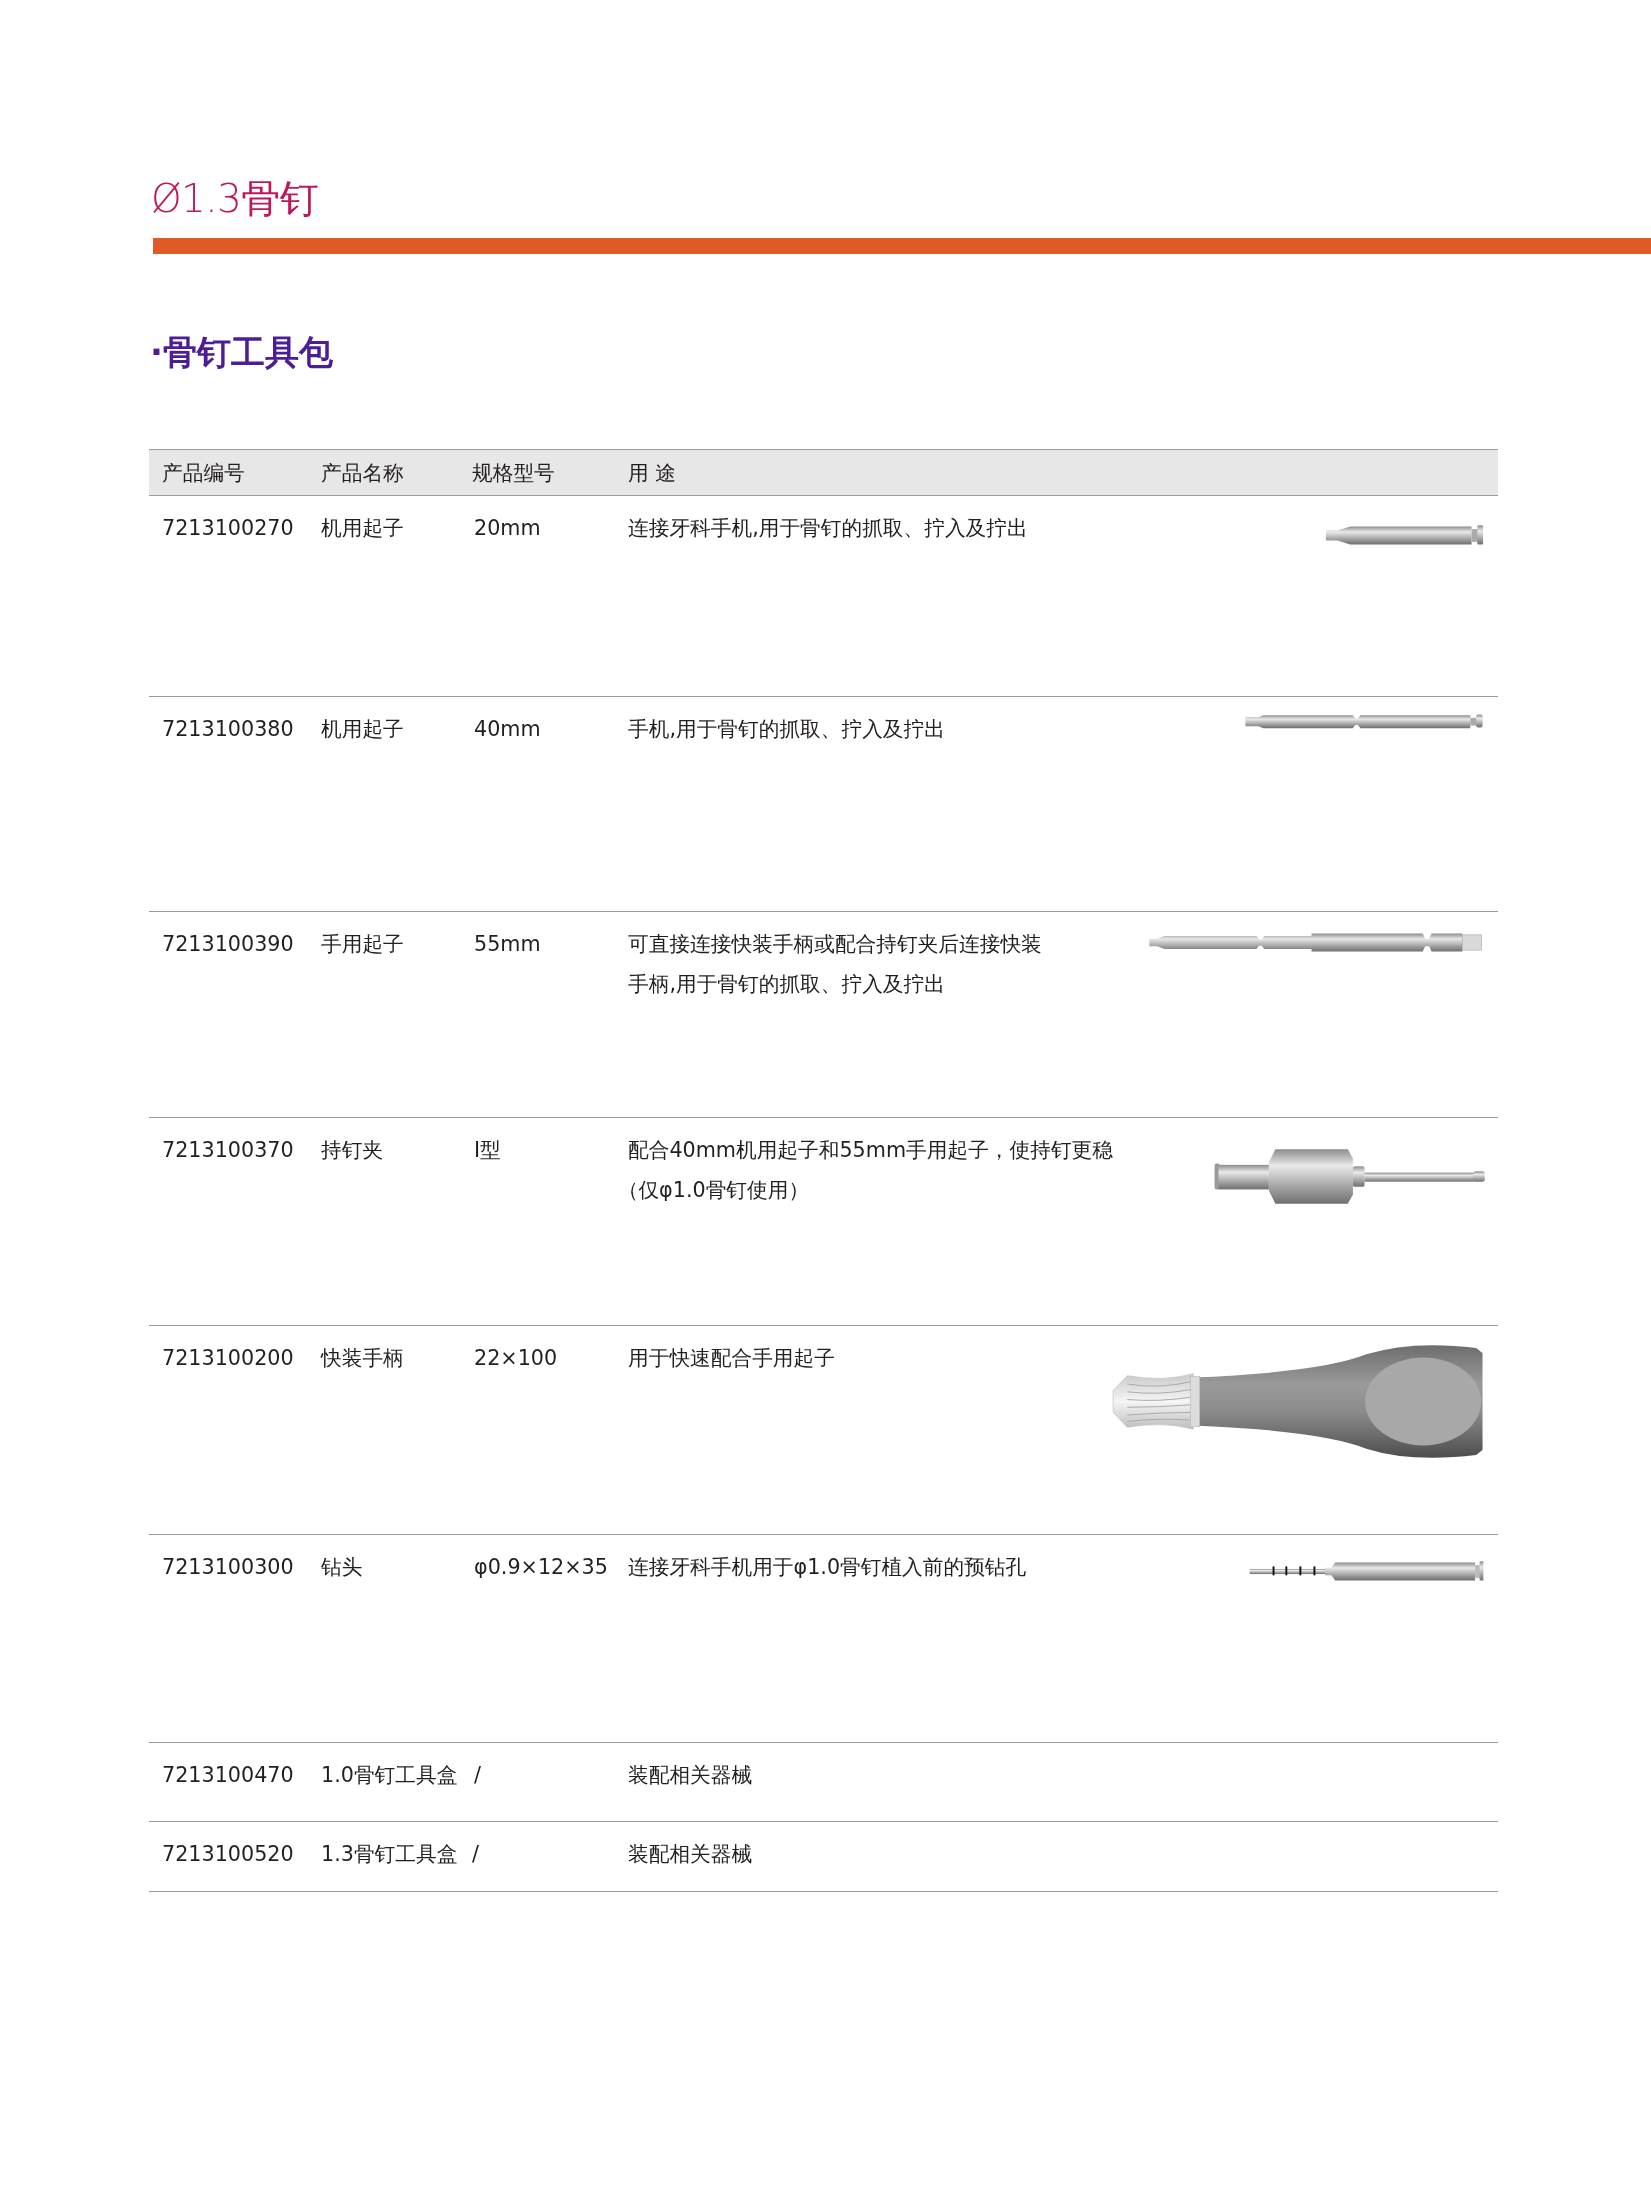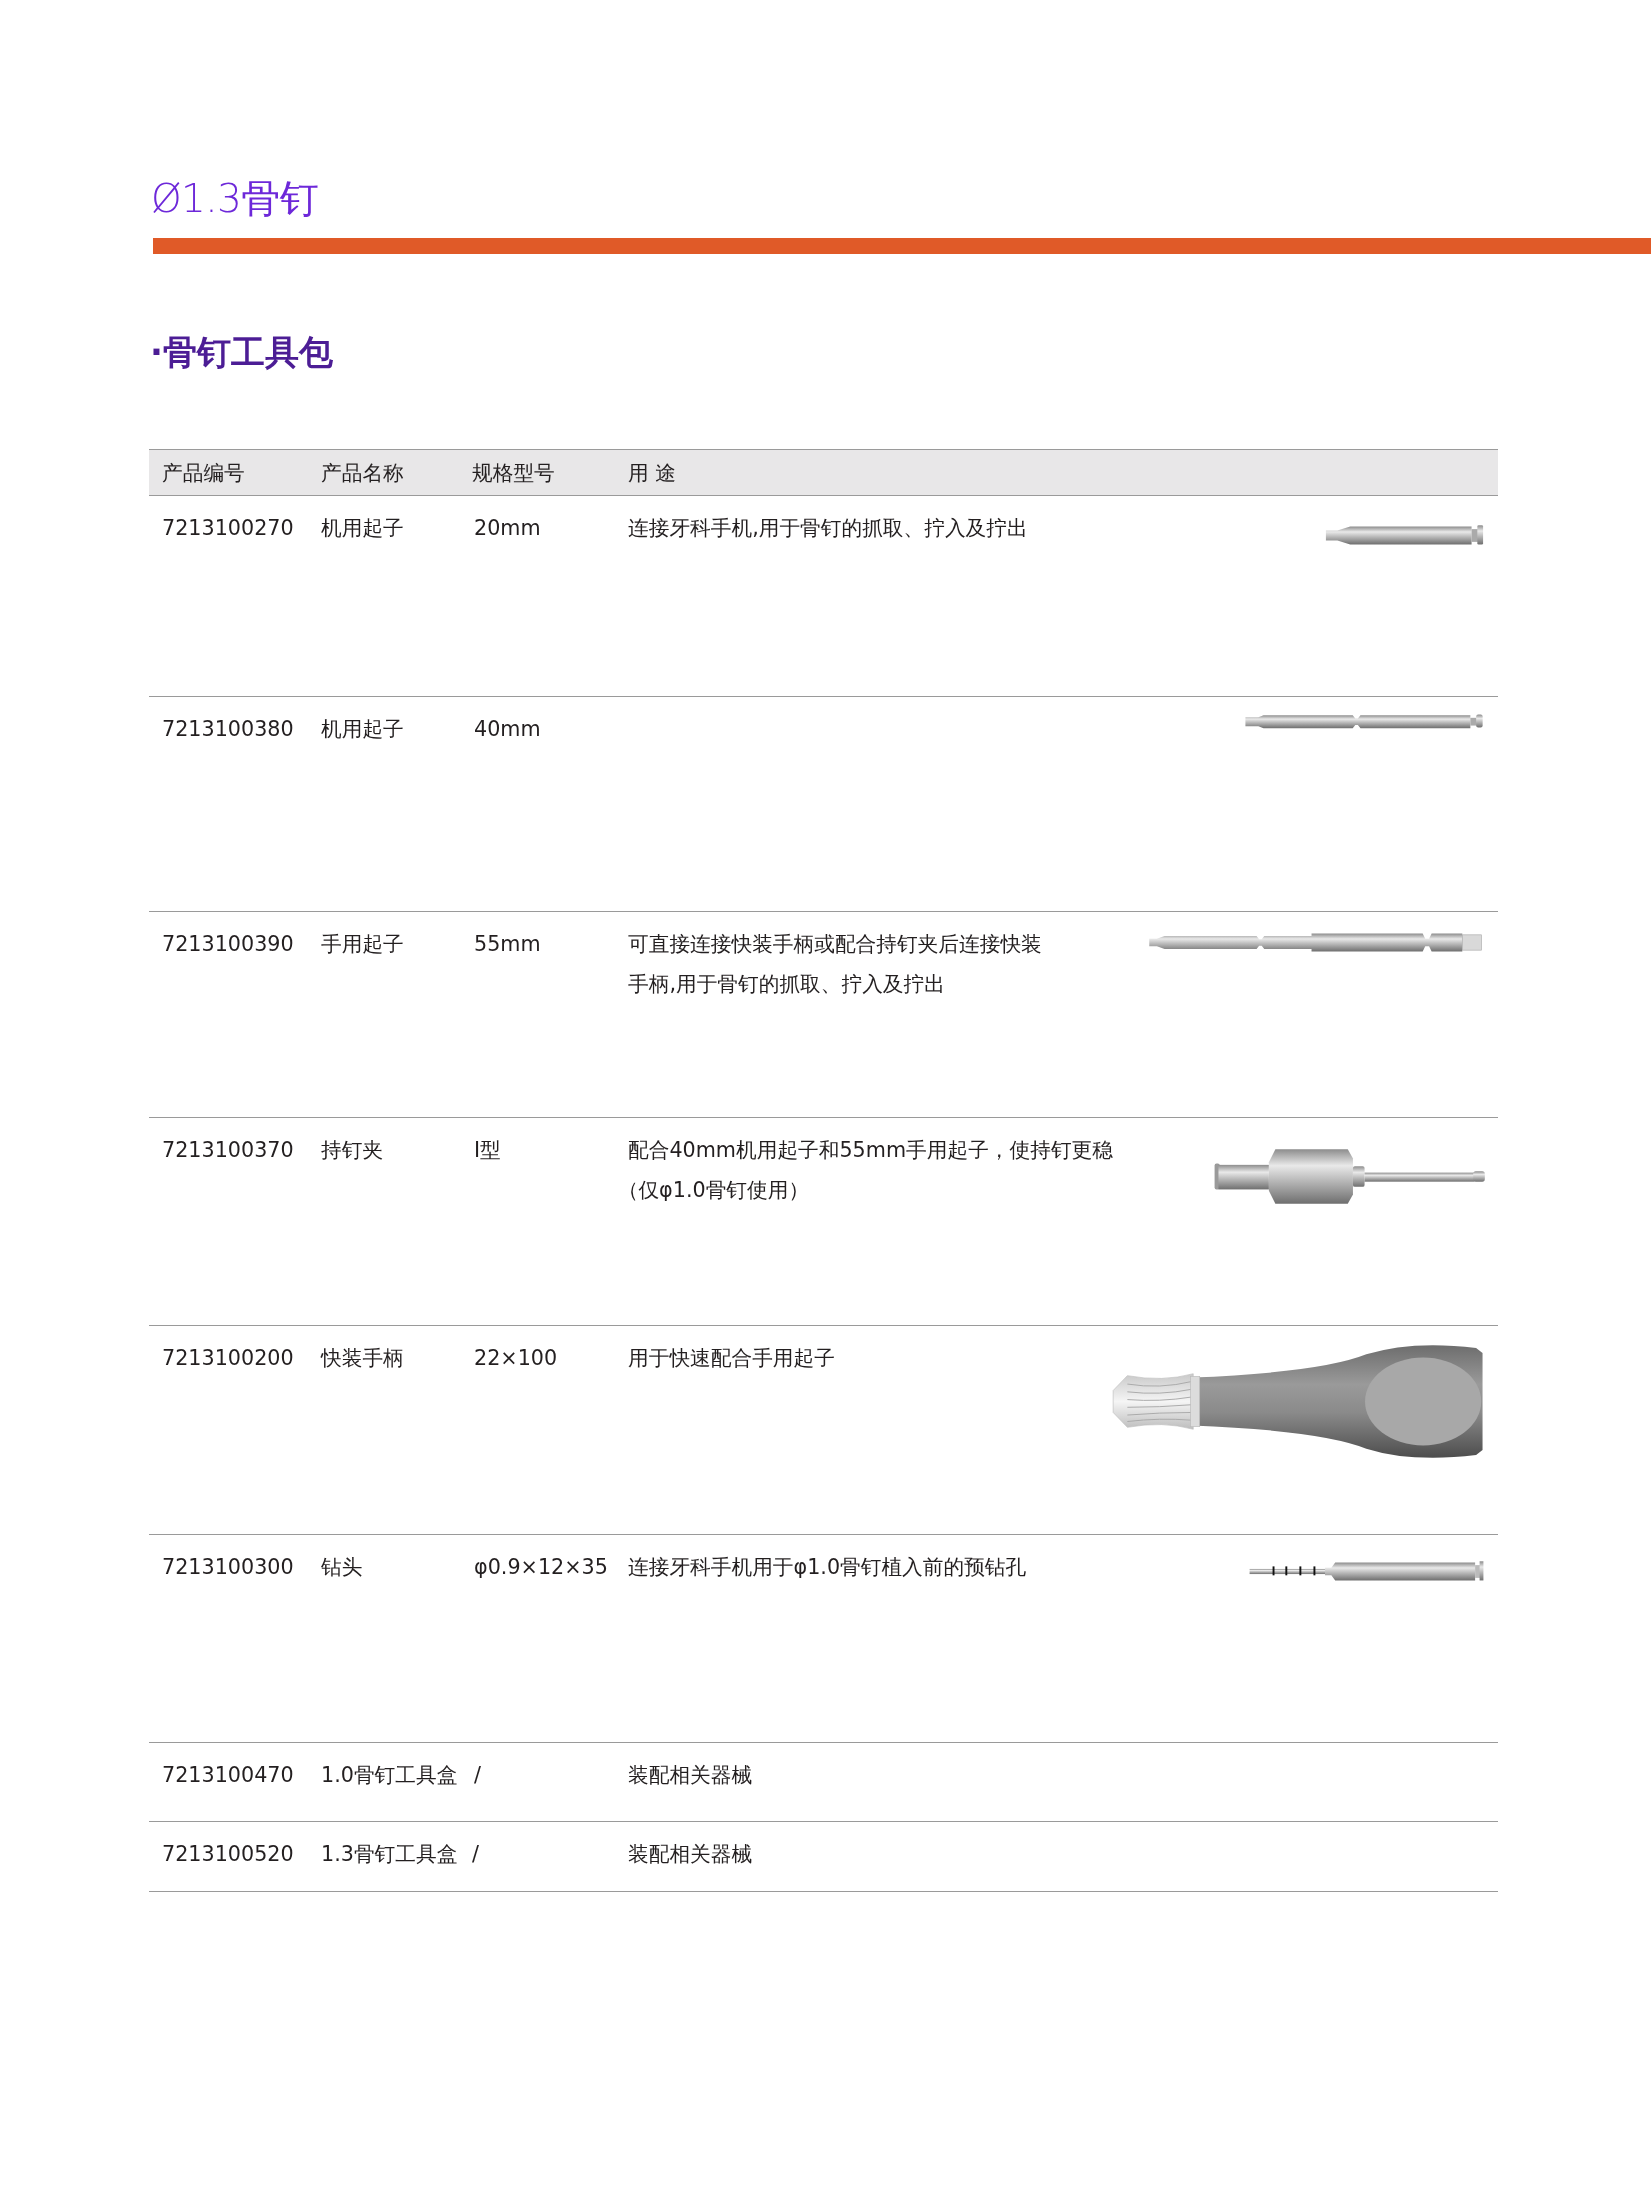--- a/index.html
+++ b/index.html
@@ -3,21 +3,21 @@
 <meta charset="utf-8">
 <style>
   html, body { margin: 0; padding: 0; background: #ffffff; }
   body {
     width: 1651px; height: 2205px; position: relative; overflow: hidden;
     font-family: "DejaVu Sans", "Liberation Sans", sans-serif;
     color: #231f20;
   }
   .page-title {
     position: absolute; left: 151px; top: 173px;
-    font-size: 39px; color: #6d28d9; font-weight: 300; letter-spacing: -0.6px;
+    font-size: 39px; color: #be185d; font-weight: 300; letter-spacing: -0.6px;
     line-height: 52px;
   }
   .accent-bar {
     position: absolute; left: 153px; top: 238px; right: 0; height: 15.5px;
     background: #e05a28;
   }
   .section-title {
     position: absolute; left: 150px; top: 326px;
     font-size: 34px; font-weight: bold; color: #4c1d95; line-height: 52px;
   }
@@ -90,20 +90,21 @@
       <rect x="230" y="8" width="10" height="20" fill="#aaa"></rect>
       <rect x="239" y="2" width="9" height="30" rx="2" fill="url(#metal)"></rect>
     </svg>
   </div>
 
   <div class="row" style="height:214px">
     <span class="cell c-code">7213100380</span>
     <span class="cell c-name">机用起子</span>
     <span class="cell c-spec">40mm</span>
     <span class="cell c-use">
+      <span class="use-line">手机,用于骨钉的抓取、拧入及拧出</span>
     </span>
     <svg class="product-img" style="left:1095px;top:15px" width="242" height="19.4" viewBox="0 0 374 30">
       <path d="M2 8 L22 8 L30 5 L168 5 L172 10 L176 10 L180 5 L350 5 L350 25 L180 25 L176 20 L172 20 L168 25 L30 25 L22 22 L2 22 Z" fill="url(#metal)"></path>
       <rect x="350" y="9" width="10" height="12" fill="#aaa"></rect>
       <rect x="359" y="4" width="10" height="20" rx="3" fill="url(#metal)"></rect>
     </svg>
   </div>
 
   <div class="row" style="height:205px">
     <span class="cell c-code">7213100390</span>

